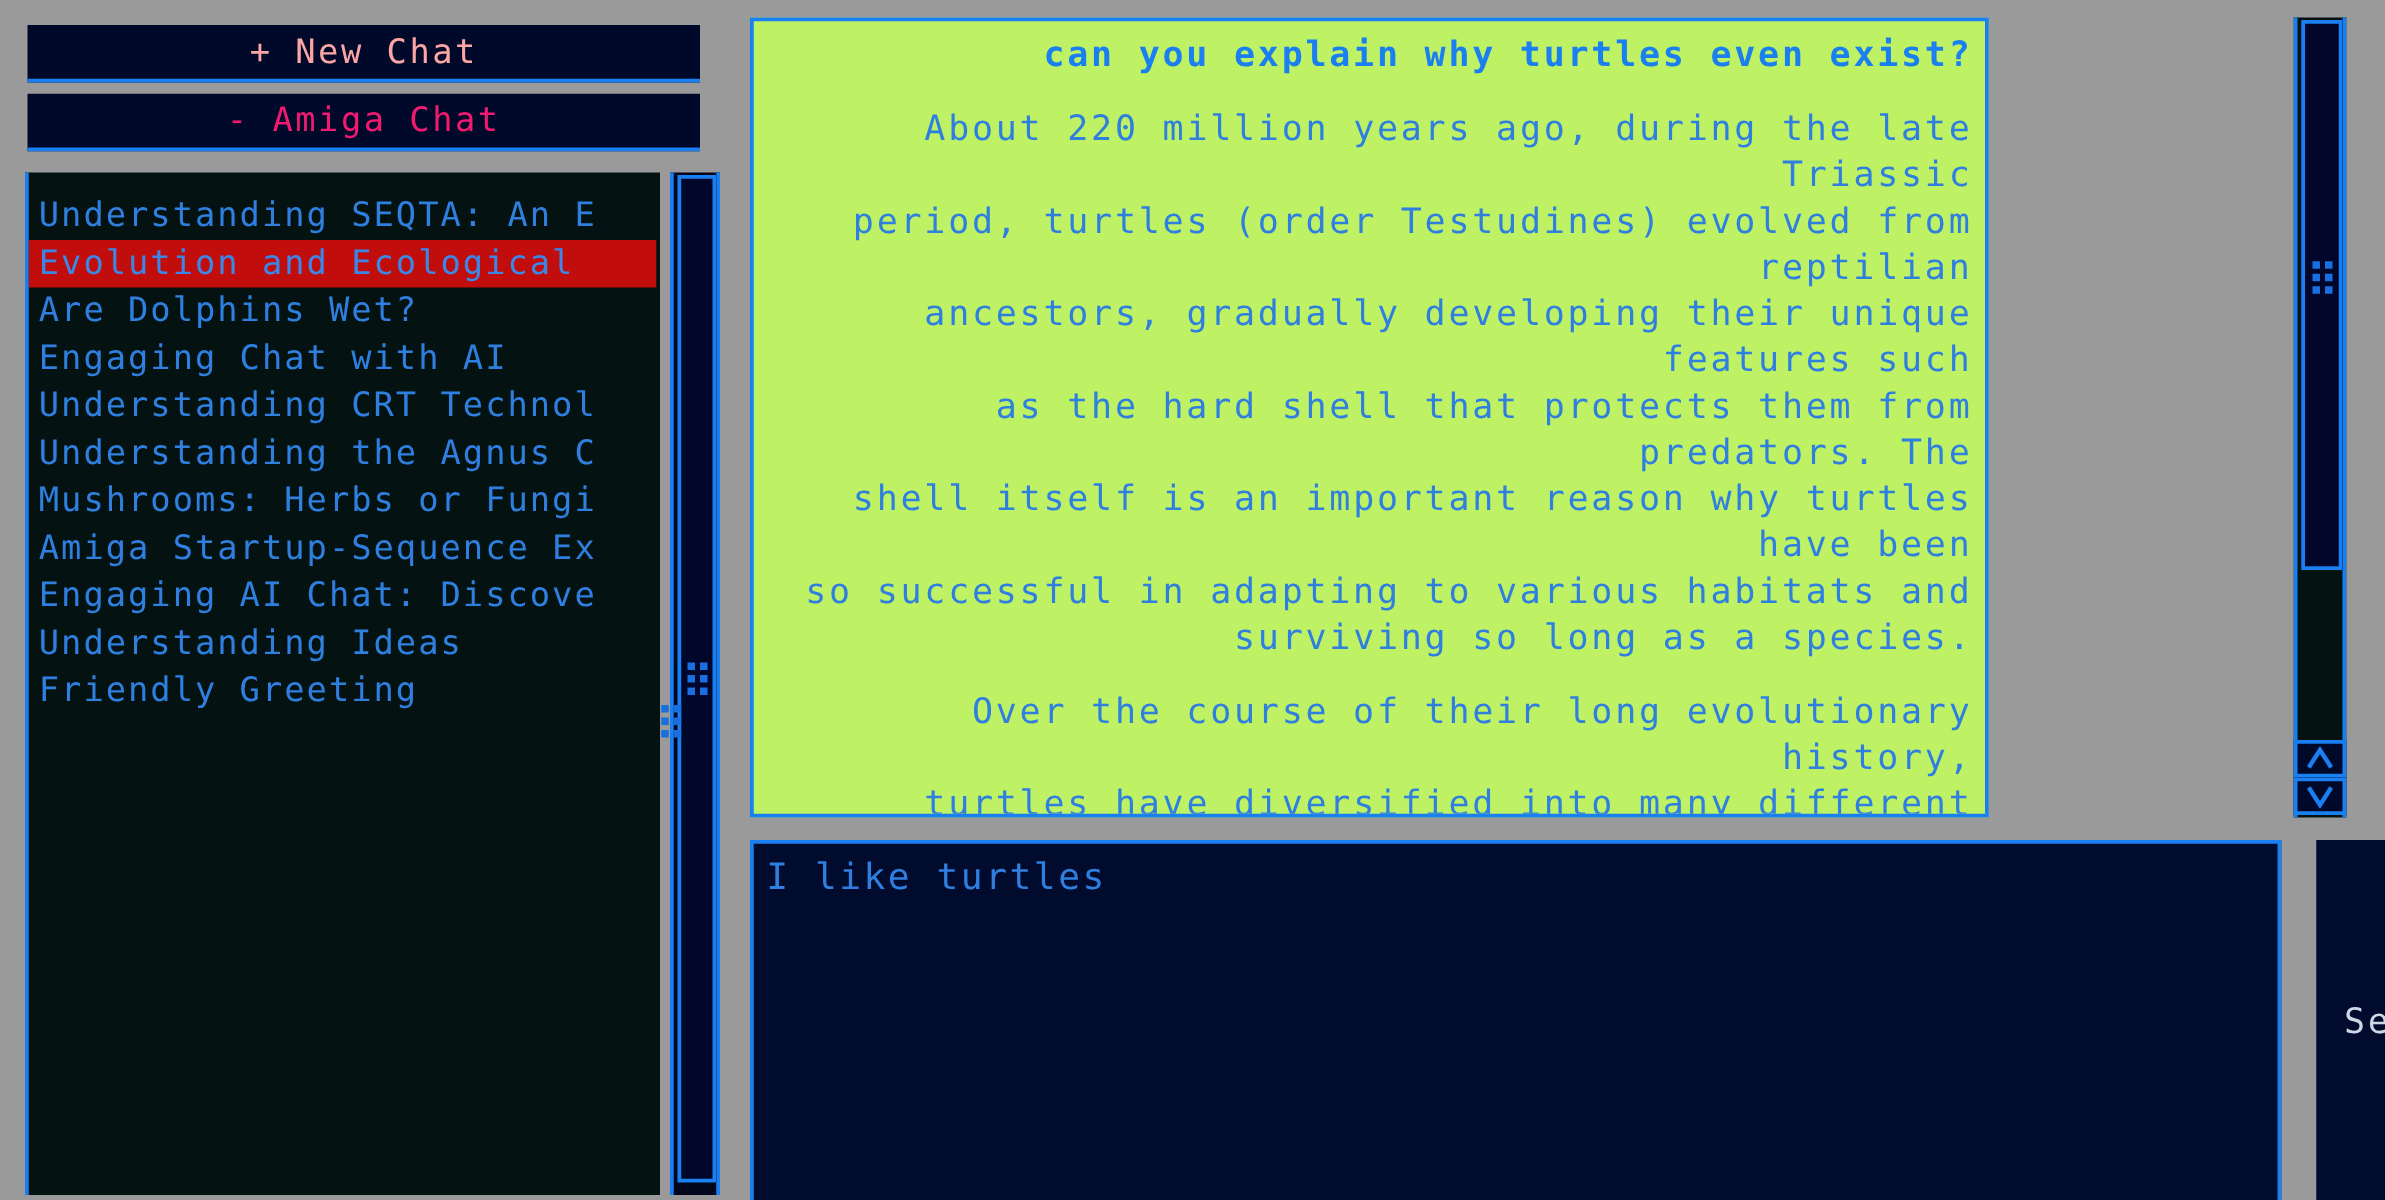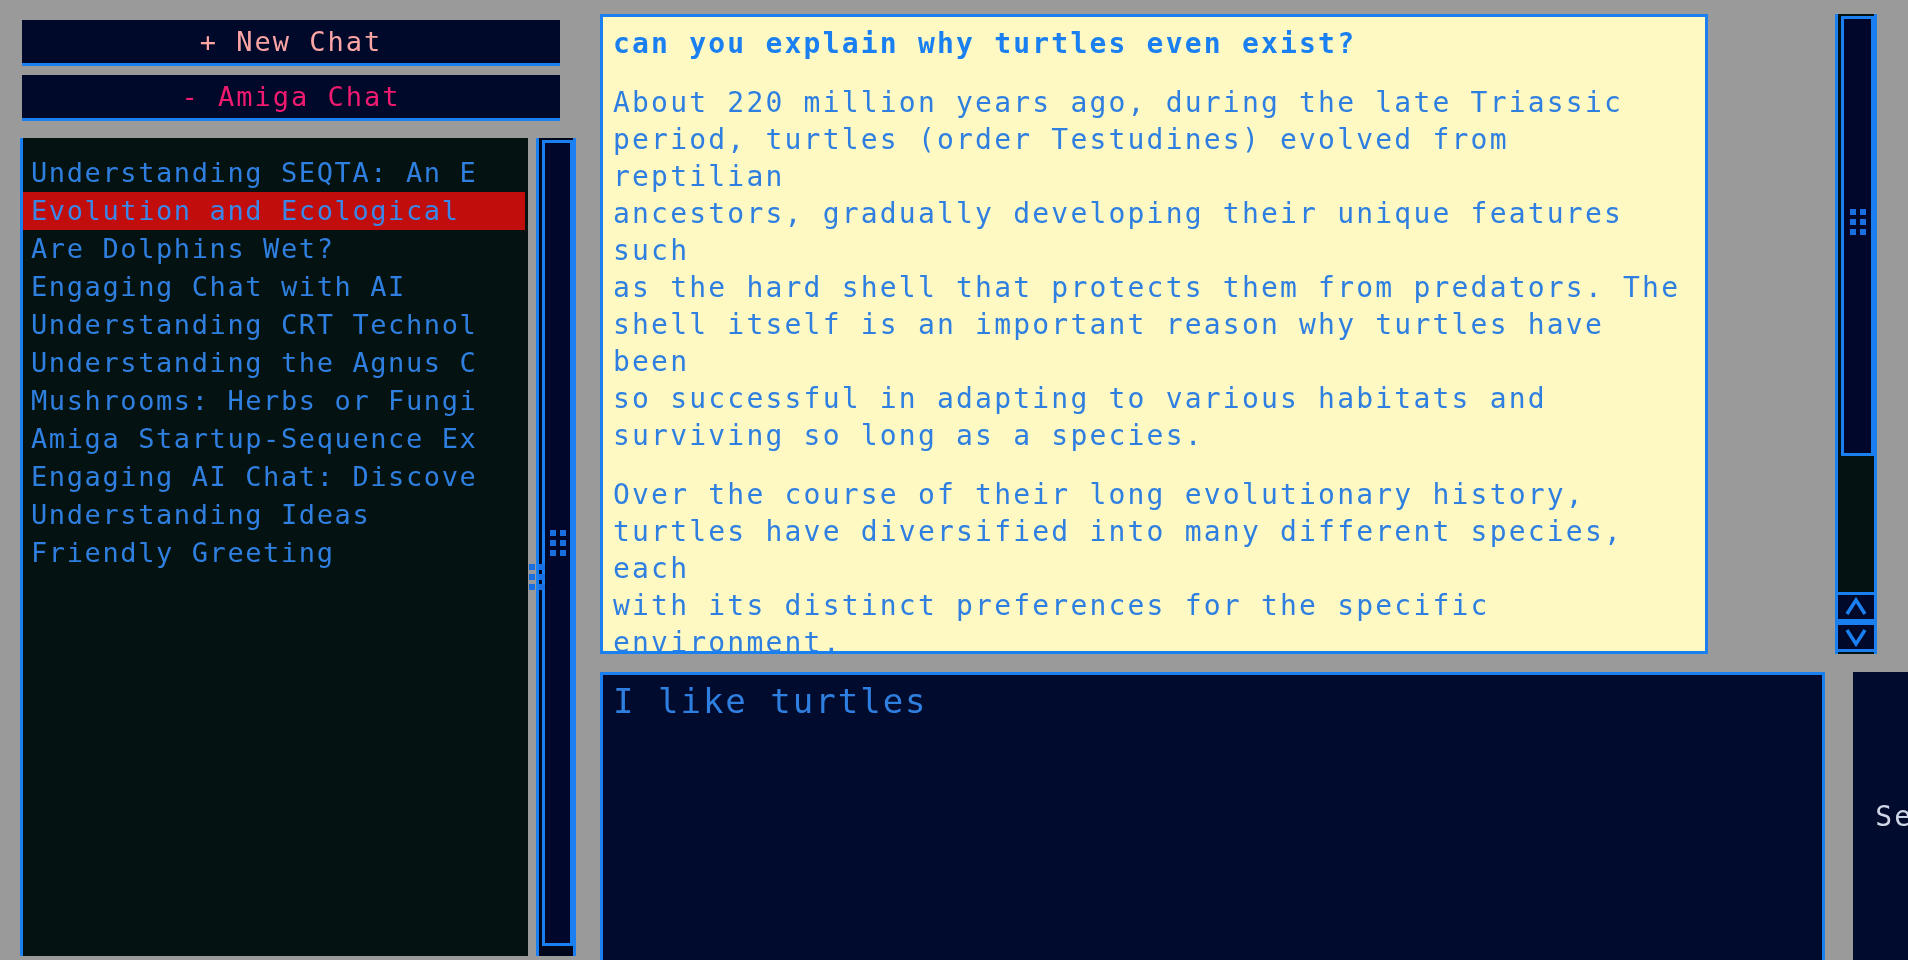--- a/index.html
+++ b/index.html
@@ -154,27 +154,28 @@
     left: 600px;
     top: 0;
     right: 0;
     height: 960px;
   }
 
   #transcript {
     position: absolute;
     left: 0;
     top: 14px;
-    width: 1108px;
+    width: 991px;
     height: 640px;
-    background: #fef9c3;
+    background: #bef264;
     border: 3px solid #1a7ff0;
     box-sizing: border-box;
     overflow: hidden;
     padding: 8px 10px 0 10px;
+    text-align: right;
   }
 
   .msg-user {
     color: #1a7ff0;
     font-weight: bold;
     font-size: 28px;
     line-height: 37px;
     letter-spacing: 2.2px;
     white-space: pre-wrap;
     margin: 0 0 22px 0;
@@ -243,21 +244,21 @@
     height: 288px;
     background: #000b2e;
     border: 3px solid #1a7ff0;
     border-bottom: 0;
     box-sizing: border-box;
     overflow: hidden;
     padding: 8px 10px;
   }
   #composer-text {
     color: #2f7fe0;
-    font-size: 34px;
+    font-size: 29px;
     line-height: 36px;
     letter-spacing: 2px;
     white-space: pre-wrap;
     font-family: "DejaVu Sans Mono", "Liberation Mono", monospace;
   }
 
   #send-btn {
     position: absolute;
     left: 1253px;
     top: 672px;

